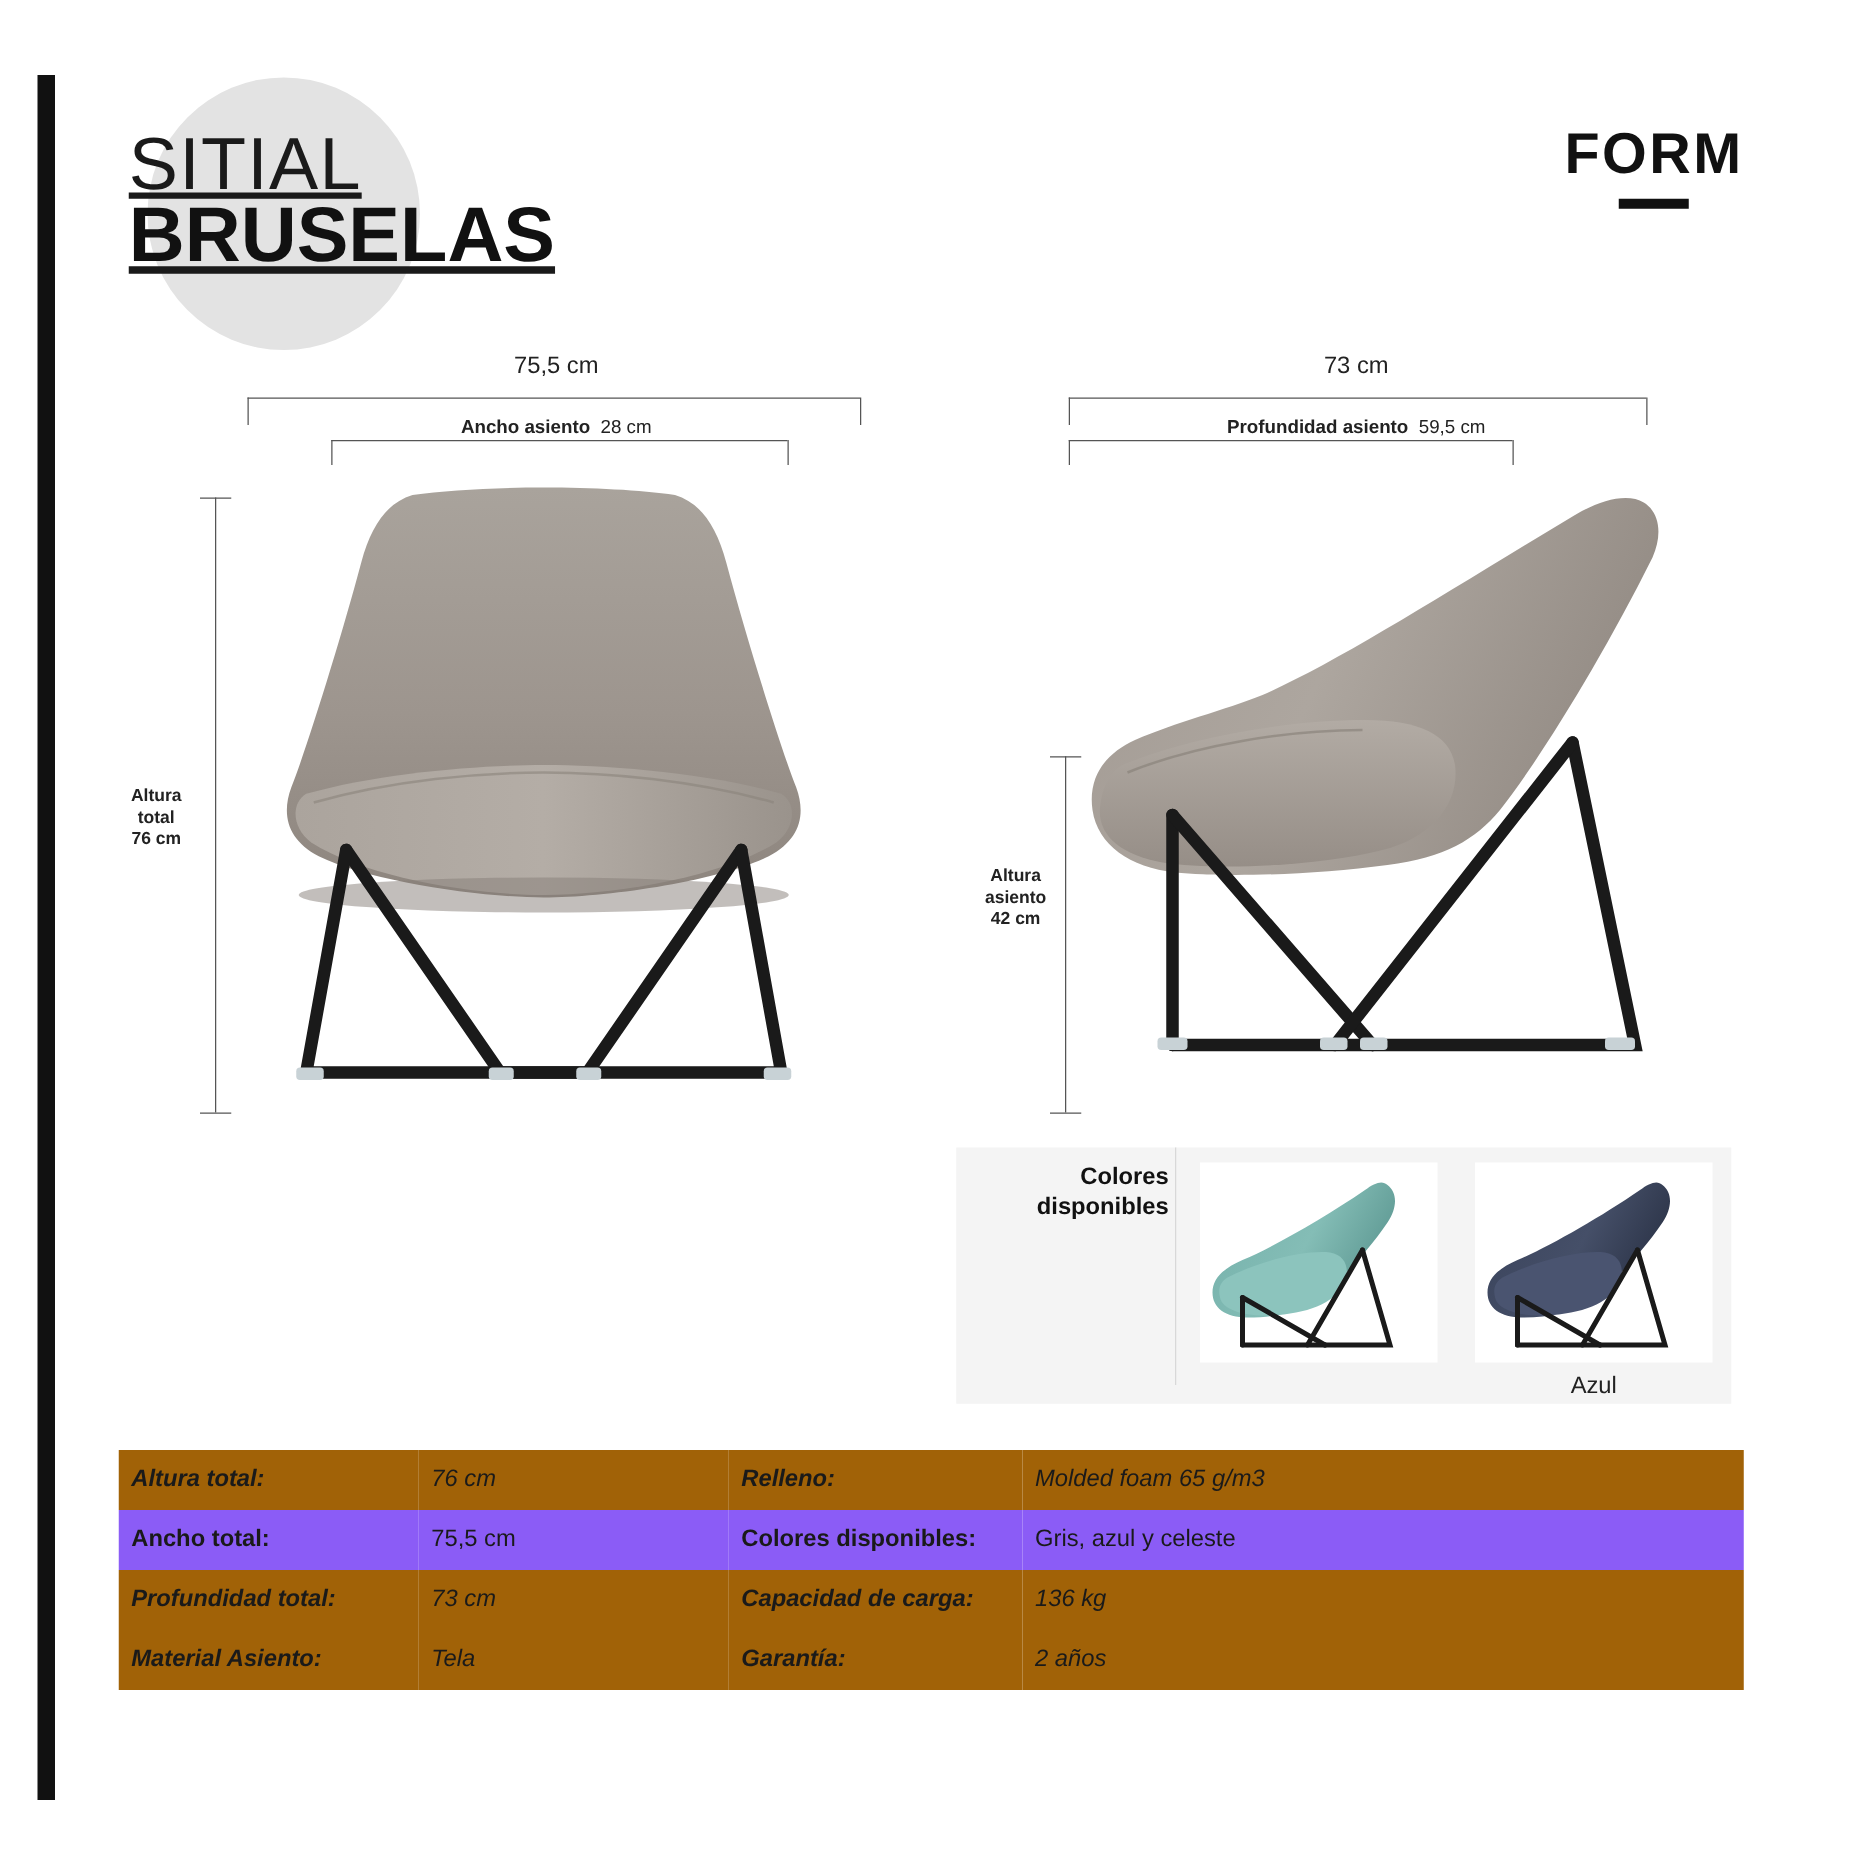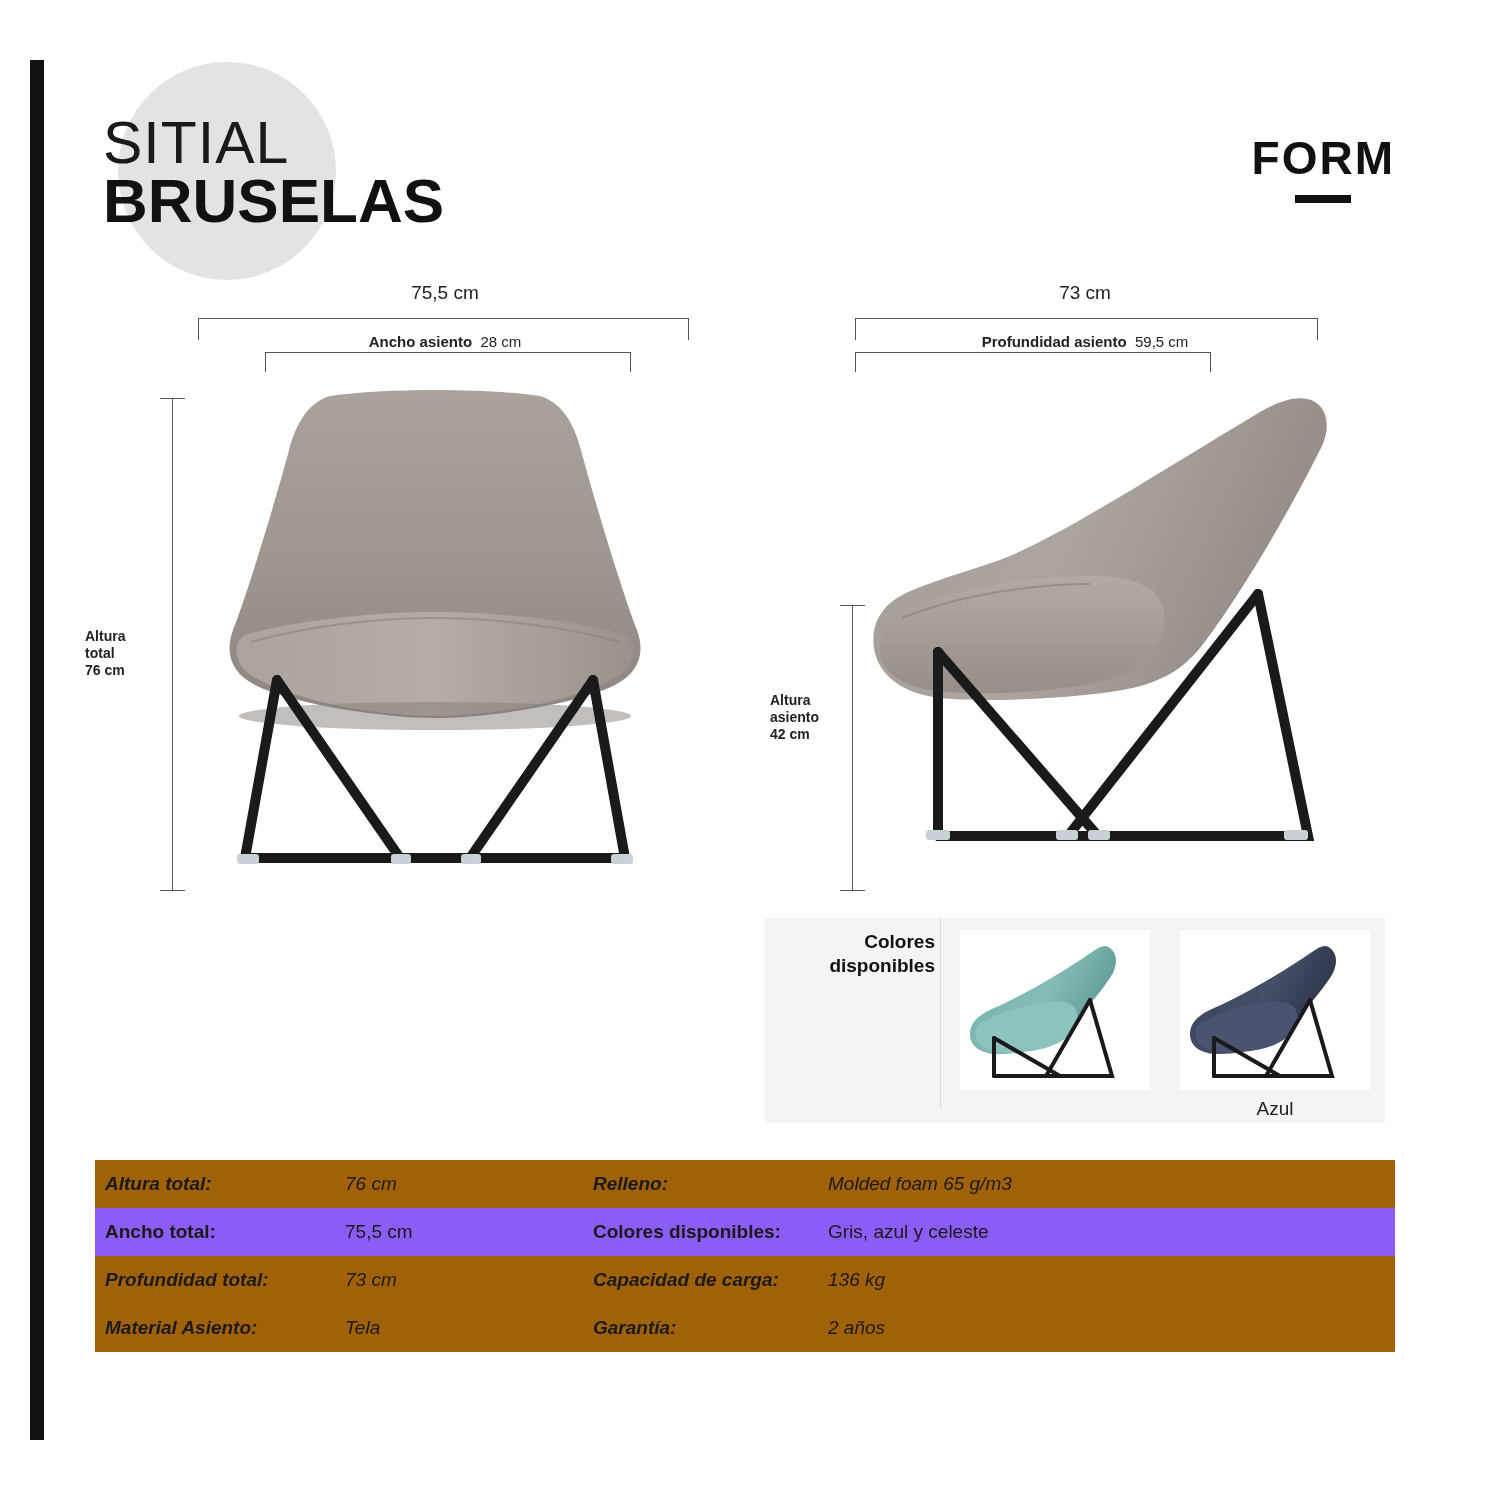--- a/index.html
+++ b/index.html
@@ -13,32 +13,32 @@
   }
   
   .left-bar{
     position:absolute;left:30px;top:60px;width:14px;height:1380px;background:#111;
   }
   
   .title-circle{
     position:absolute;left:118px;top:62px;width:218px;height:218px;border-radius:50%;
     background:#e3e3e3;
   }
-  .title-wrap{position:absolute;left:103px;top:112px;}
+  .title-wrap{position:absolute;left:103px;top:100px;text-decoration:underline;}
   .title-sitial{
     font-size:59px;letter-spacing:1px;font-weight:300;color:#1a1a1a;line-height:62px;
     font-family:"Liberation Sans", sans-serif;
   }
   .title-brus{
     font-size:62px;font-weight:bold;letter-spacing:0px;line-height:66px;color:#111;
     margin-top:-6px;
   }
   
   .logo{
-    position:absolute;right:105px;top:95px;text-align:center;margin-top:36px;
+    position:absolute;right:105px;top:95px;text-align:center;
   }
   .logo-text{font-size:46px;font-weight:bold;letter-spacing:2px;color:#111;}
   .logo-underline{width:56px;height:8px;background:#111;margin:10px auto 0 auto;}
 
   
   .diagram{position:absolute;}
 
   .dim-label{
     font-size:19px;color:#222;text-align:center;
   }
@@ -46,21 +46,21 @@
     font-size:15px;color:#222;text-align:center;font-weight:bold;
   }
   .dim-label-small span.norm{font-weight:normal;}
 
   .hline{position:absolute;background:#555;height:1px;}
   .vtick{position:absolute;background:#555;width:1px;}
   .vline{position:absolute;background:#555;width:1px;}
   .htick{position:absolute;background:#555;height:1px;}
 
   .side-label{
-    position:absolute;font-size:14px;font-weight:bold;text-align:left;line-height:17px;color:#222;
+    position:absolute;font-size:14px;font-weight:bold;text-align:center;line-height:17px;color:#222;
   }
 
   
   .chair-holder{position:absolute;}
 
   
   .colors-block{
     position:absolute;left:765px;top:918px;width:620px;height:205px;background:#f4f4f4;
   }
   .colors-title{

